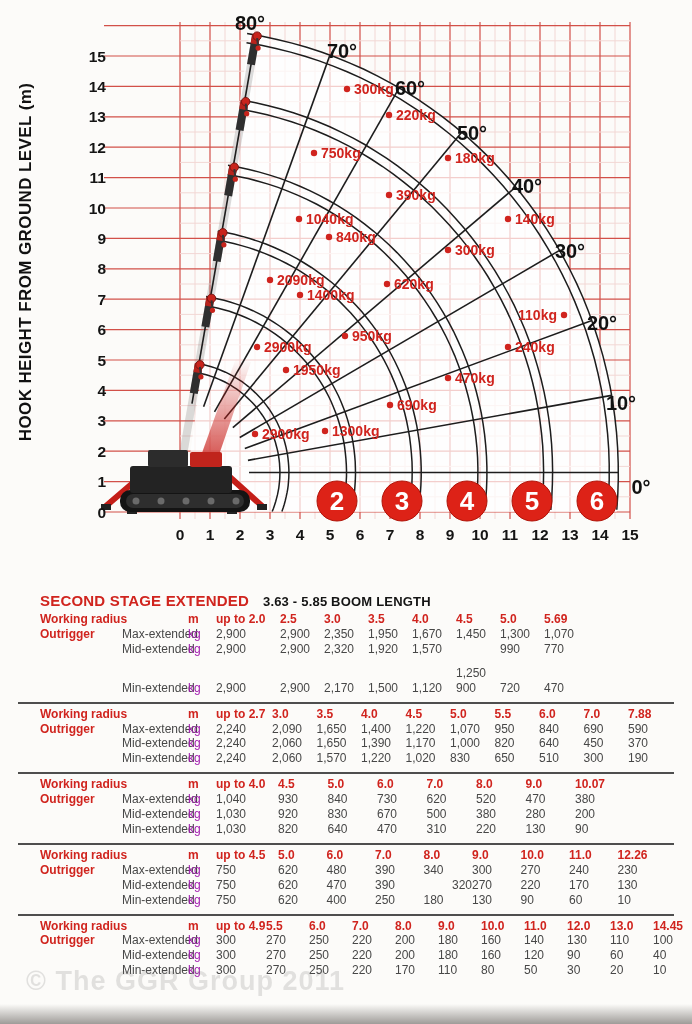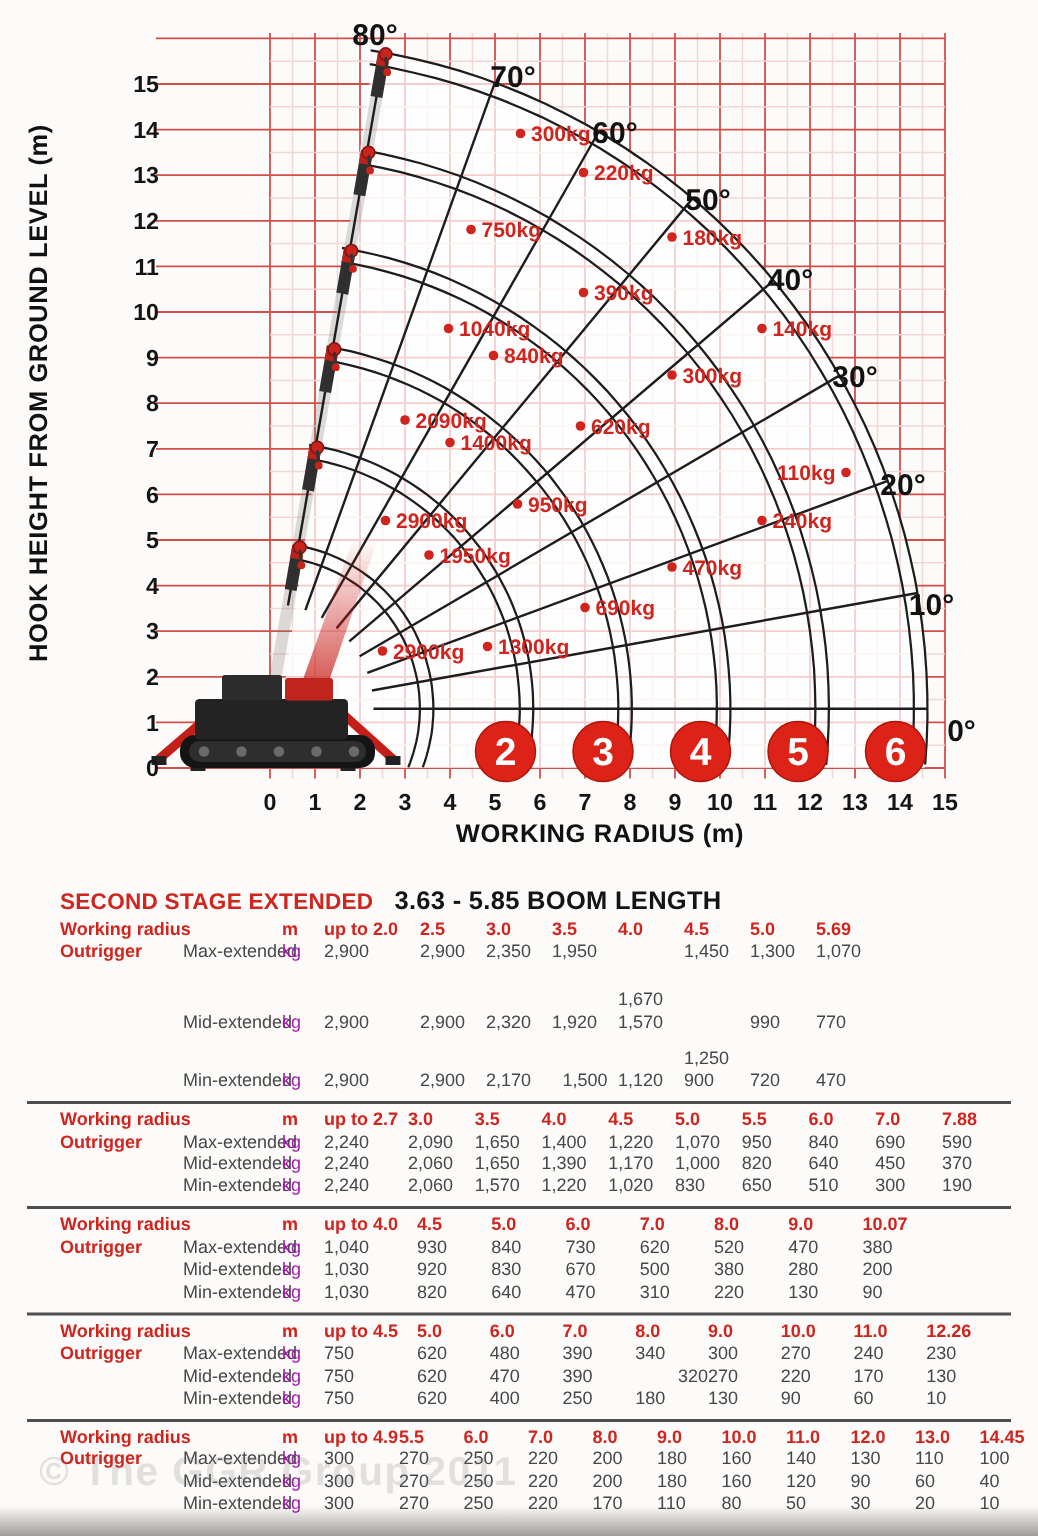--- a/index.html
+++ b/index.html
@@ -10,21 +10,21 @@
   .y-title{position:absolute;left:26px;top:262px;transform:translate(-50%,-50%) rotate(-90deg);
     font-weight:bold;font-size:17px;letter-spacing:.4px;color:#111;white-space:nowrap;}
   .x-title{position:absolute;left:160px;top:546px;width:480px;text-align:center;
     font-weight:bold;font-size:17px;letter-spacing:.4px;color:#111;}
   
   .tables{position:relative;padding-top:12px;}
   .stage-table{margin:0 18px;padding:3px 0 6px 22px;border-bottom:2.5px solid #4e4e4e;}
   .stage-table:last-child{border-bottom:none;}
   .t-head{line-height:15px;margin-bottom:3px;white-space:nowrap;}
   .t-title{font-weight:bold;font-size:15px;color:#d0241e;letter-spacing:.2px;margin-right:14px;}
-  .t-sub{font-weight:bold;font-size:17px;color:#141414;letter-spacing:.2px;}
+  .t-sub{font-weight:bold;font-size:13px;color:#141414;letter-spacing:.2px;}
   .t-row{display:flex;line-height:14.9px;font-size:12px;white-space:nowrap;}
   .c1{width:82px;font-weight:bold;color:#d0241e;flex:none;}
   .c2{width:66px;color:#474747;flex:none;}
   .c3{width:28px;flex:none;color:#a21caf;}
   .t-row.hdr .c3{color:#d0241e;font-weight:bold;}
   .cv{flex:none;color:#474747;}
   .t-row.hdr .cv{color:#d0241e;font-weight:bold;}
   .watermark{position:absolute;left:26px;top:966px;font-weight:bold;font-size:27px;
     color:#6b6b6b;opacity:.18;letter-spacing:1px;pointer-events:none;}
   .bottom-shade{position:absolute;left:0;right:0;bottom:0;height:20px;
@@ -279,21 +279,20 @@
         <text x="106" y="274.3" text-anchor="end" fill="#141414" font-size="15.5" font-weight="bold">8</text>
         <text x="106" y="243.90000000000003" text-anchor="end" fill="#141414" font-size="15.5" font-weight="bold">9</text>
         <text x="106" y="213.5" text-anchor="end" fill="#141414" font-size="15.5" font-weight="bold">10</text>
         <text x="106" y="183.10000000000002" text-anchor="end" fill="#141414" font-size="15.5" font-weight="bold">11</text>
         <text x="106" y="152.70000000000005" text-anchor="end" fill="#141414" font-size="15.5" font-weight="bold">12</text>
         <text x="106" y="122.30000000000001" text-anchor="end" fill="#141414" font-size="15.5" font-weight="bold">13</text>
         <text x="106" y="91.90000000000003" text-anchor="end" fill="#141414" font-size="15.5" font-weight="bold">14</text>
         <text x="106" y="61.5" text-anchor="end" fill="#141414" font-size="15.5" font-weight="bold">15</text>
       </svg>
     <div class="y-title">HOOK HEIGHT FROM GROUND LEVEL (m)</div>
-    <div class="x-title">WORKING RADIUS (m)</div>
   </div>
 
   <div class="tables" id="tables">
       <div class="stage-table">
         <div class="t-head"><span class="t-title">SECOND STAGE EXTENDED</span><span class="t-sub">3.63 - 5.85 BOOM LENGTH</span></div>
         <div class="t-row hdr">
           <span class="c1">Working radius</span>
           <span class="c2"></span>
           <span class="c3">m</span>
           <span class="cv" style="width: 64px;">up to 2.0</span>
@@ -306,21 +305,21 @@
           <span class="cv" style="width: 44px;">5.69</span>
         </div>
         <div class="t-row">
           <span class="c1">Outrigger</span>
           <span class="c2">Max-extended</span>
           <span class="c3">kg</span>
           <span class="cv" style="width: 64px;">2,900</span>
           <span class="cv" style="width: 44px;">2,900</span>
           <span class="cv" style="width: 44px;">2,350</span>
           <span class="cv" style="width: 44px;">1,950</span>
-          <span class="cv" style="width: 44px; margin-top: 32px;">1,670</span>
+          <span class="cv" style="width: 44px;">1,670</span>
           <span class="cv" style="width: 44px;">1,450</span>
           <span class="cv" style="width: 44px;">1,300</span>
           <span class="cv" style="width: 44px;">1,070</span>
         </div>
         <div class="t-row">
           <span class="c1"></span>
           <span class="c2">Mid-extended</span>
           <span class="c3">kg</span>
           <span class="cv" style="width: 64px;">2,900</span>
           <span class="cv" style="width: 44px;">2,900</span>
@@ -331,21 +330,21 @@
           <span class="cv" style="width: 44px;">990</span>
           <span class="cv" style="width: 44px;">770</span>
         </div>
         <div class="t-row">
           <span class="c1"></span>
           <span class="c2">Min-extended</span>
           <span class="c3">kg</span>
           <span class="cv" style="width: 64px;">2,900</span>
           <span class="cv" style="width: 44px;">2,900</span>
           <span class="cv" style="width: 44px;">2,170</span>
-          <span class="cv" style="width: 44px; text-align: center;">1,500</span>
+          <span class="cv" style="width: 44px;">1,500</span>
           <span class="cv" style="width: 44px;">1,120</span>
           <span class="cv" style="width: 44px;">900</span>
           <span class="cv" style="width: 44px;">720</span>
           <span class="cv" style="width: 44px;">470</span>
         </div>
       </div>
       <div class="stage-table">
         <div class="t-row hdr">
           <span class="c1">Working radius</span>
           <span class="c2"></span>

